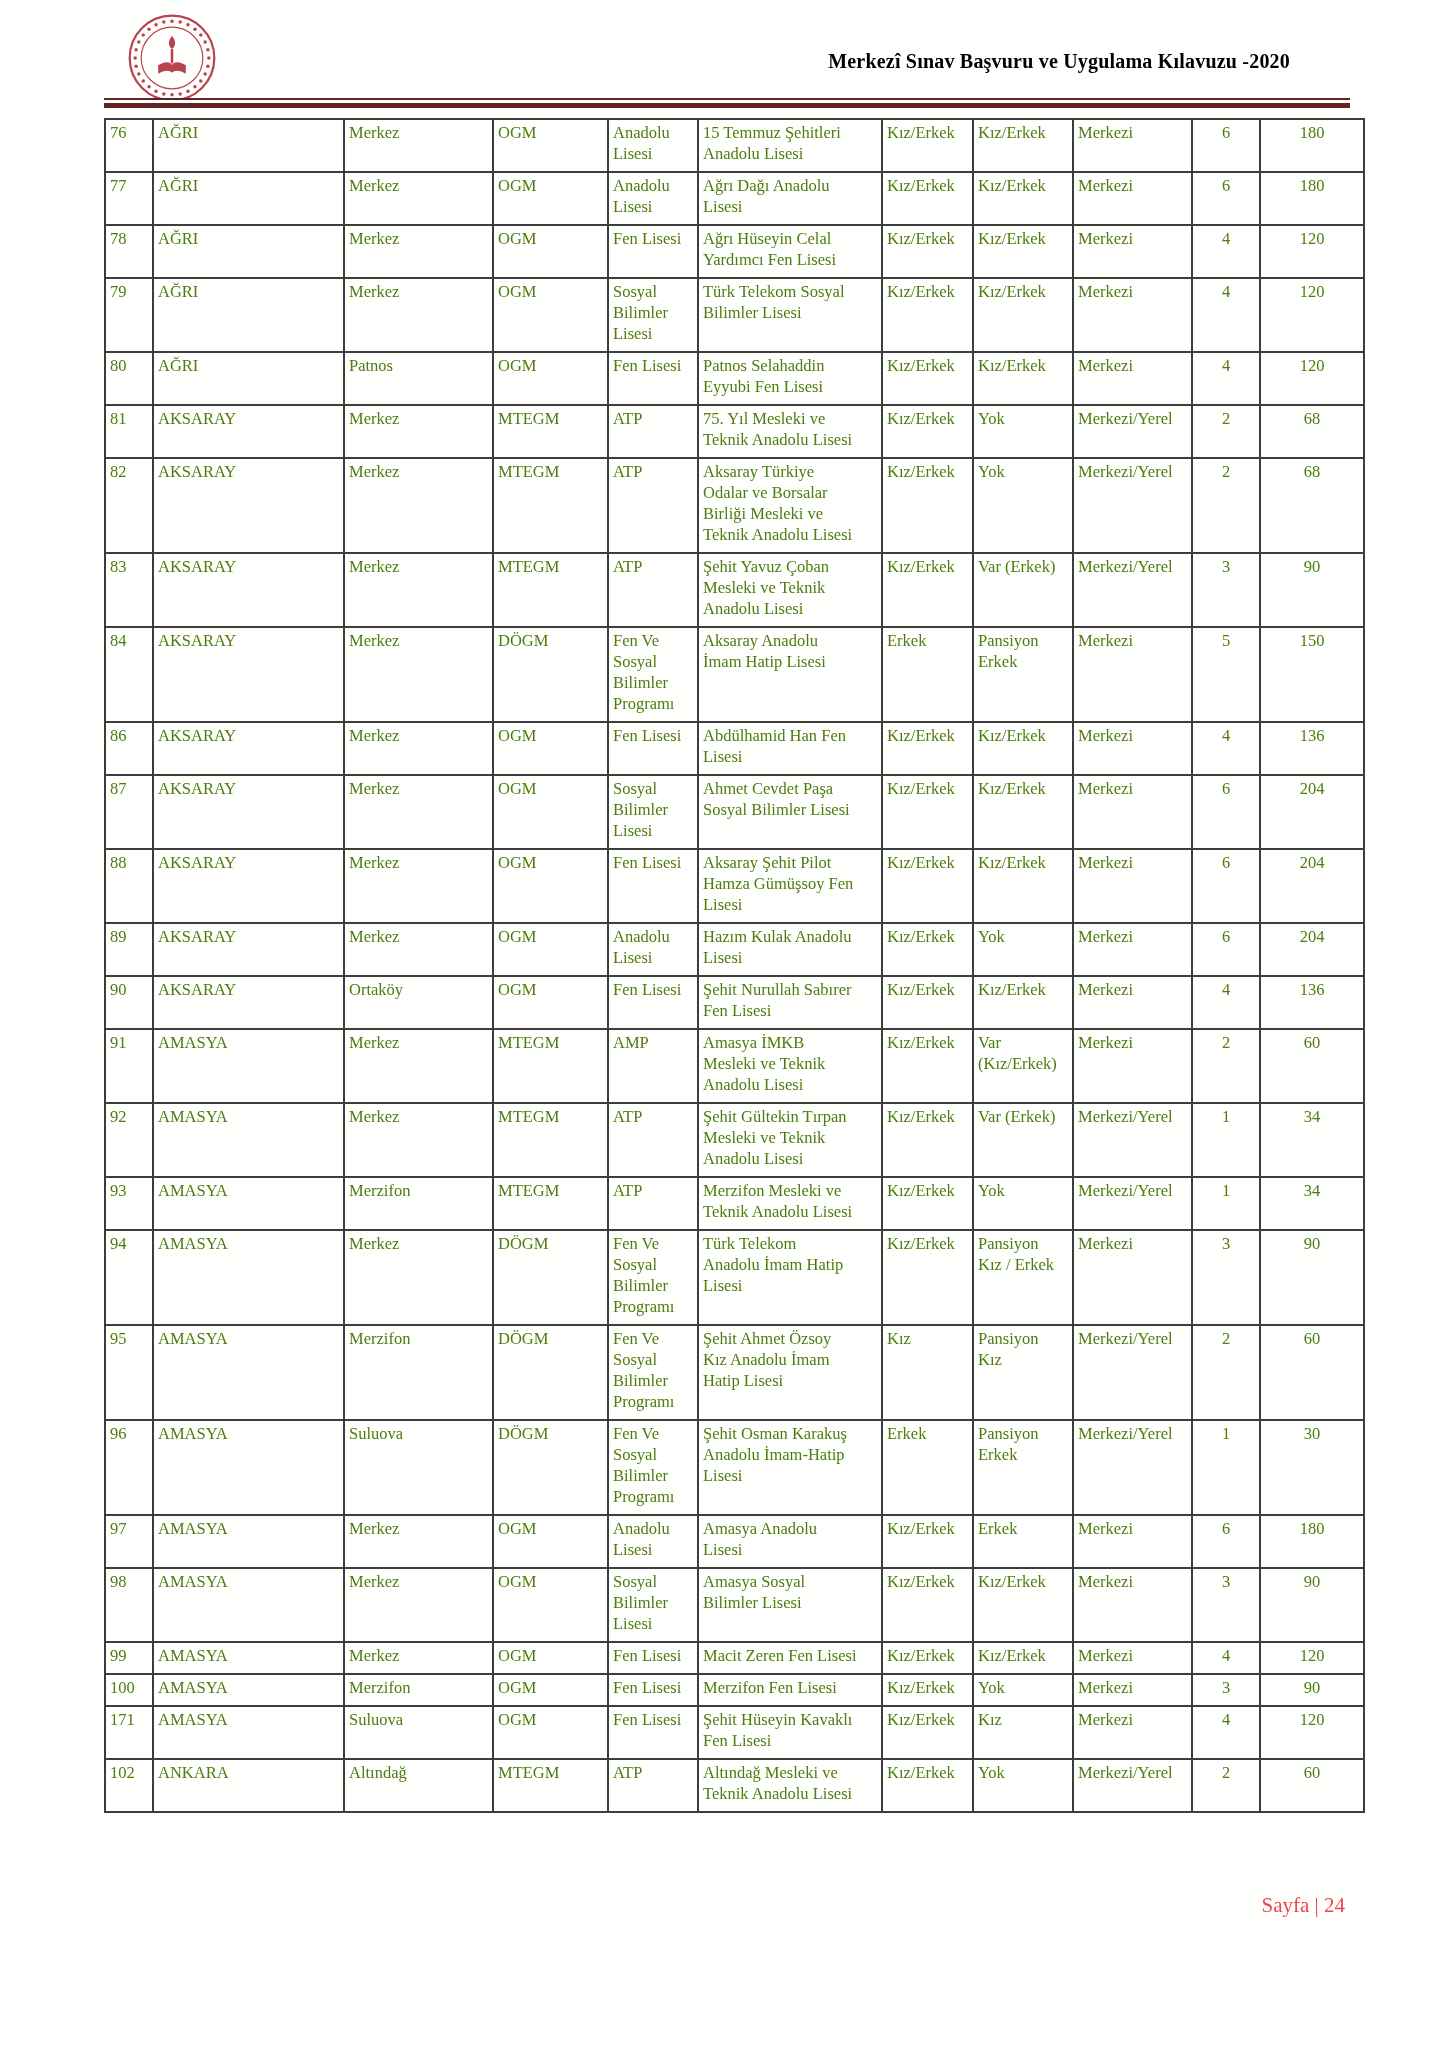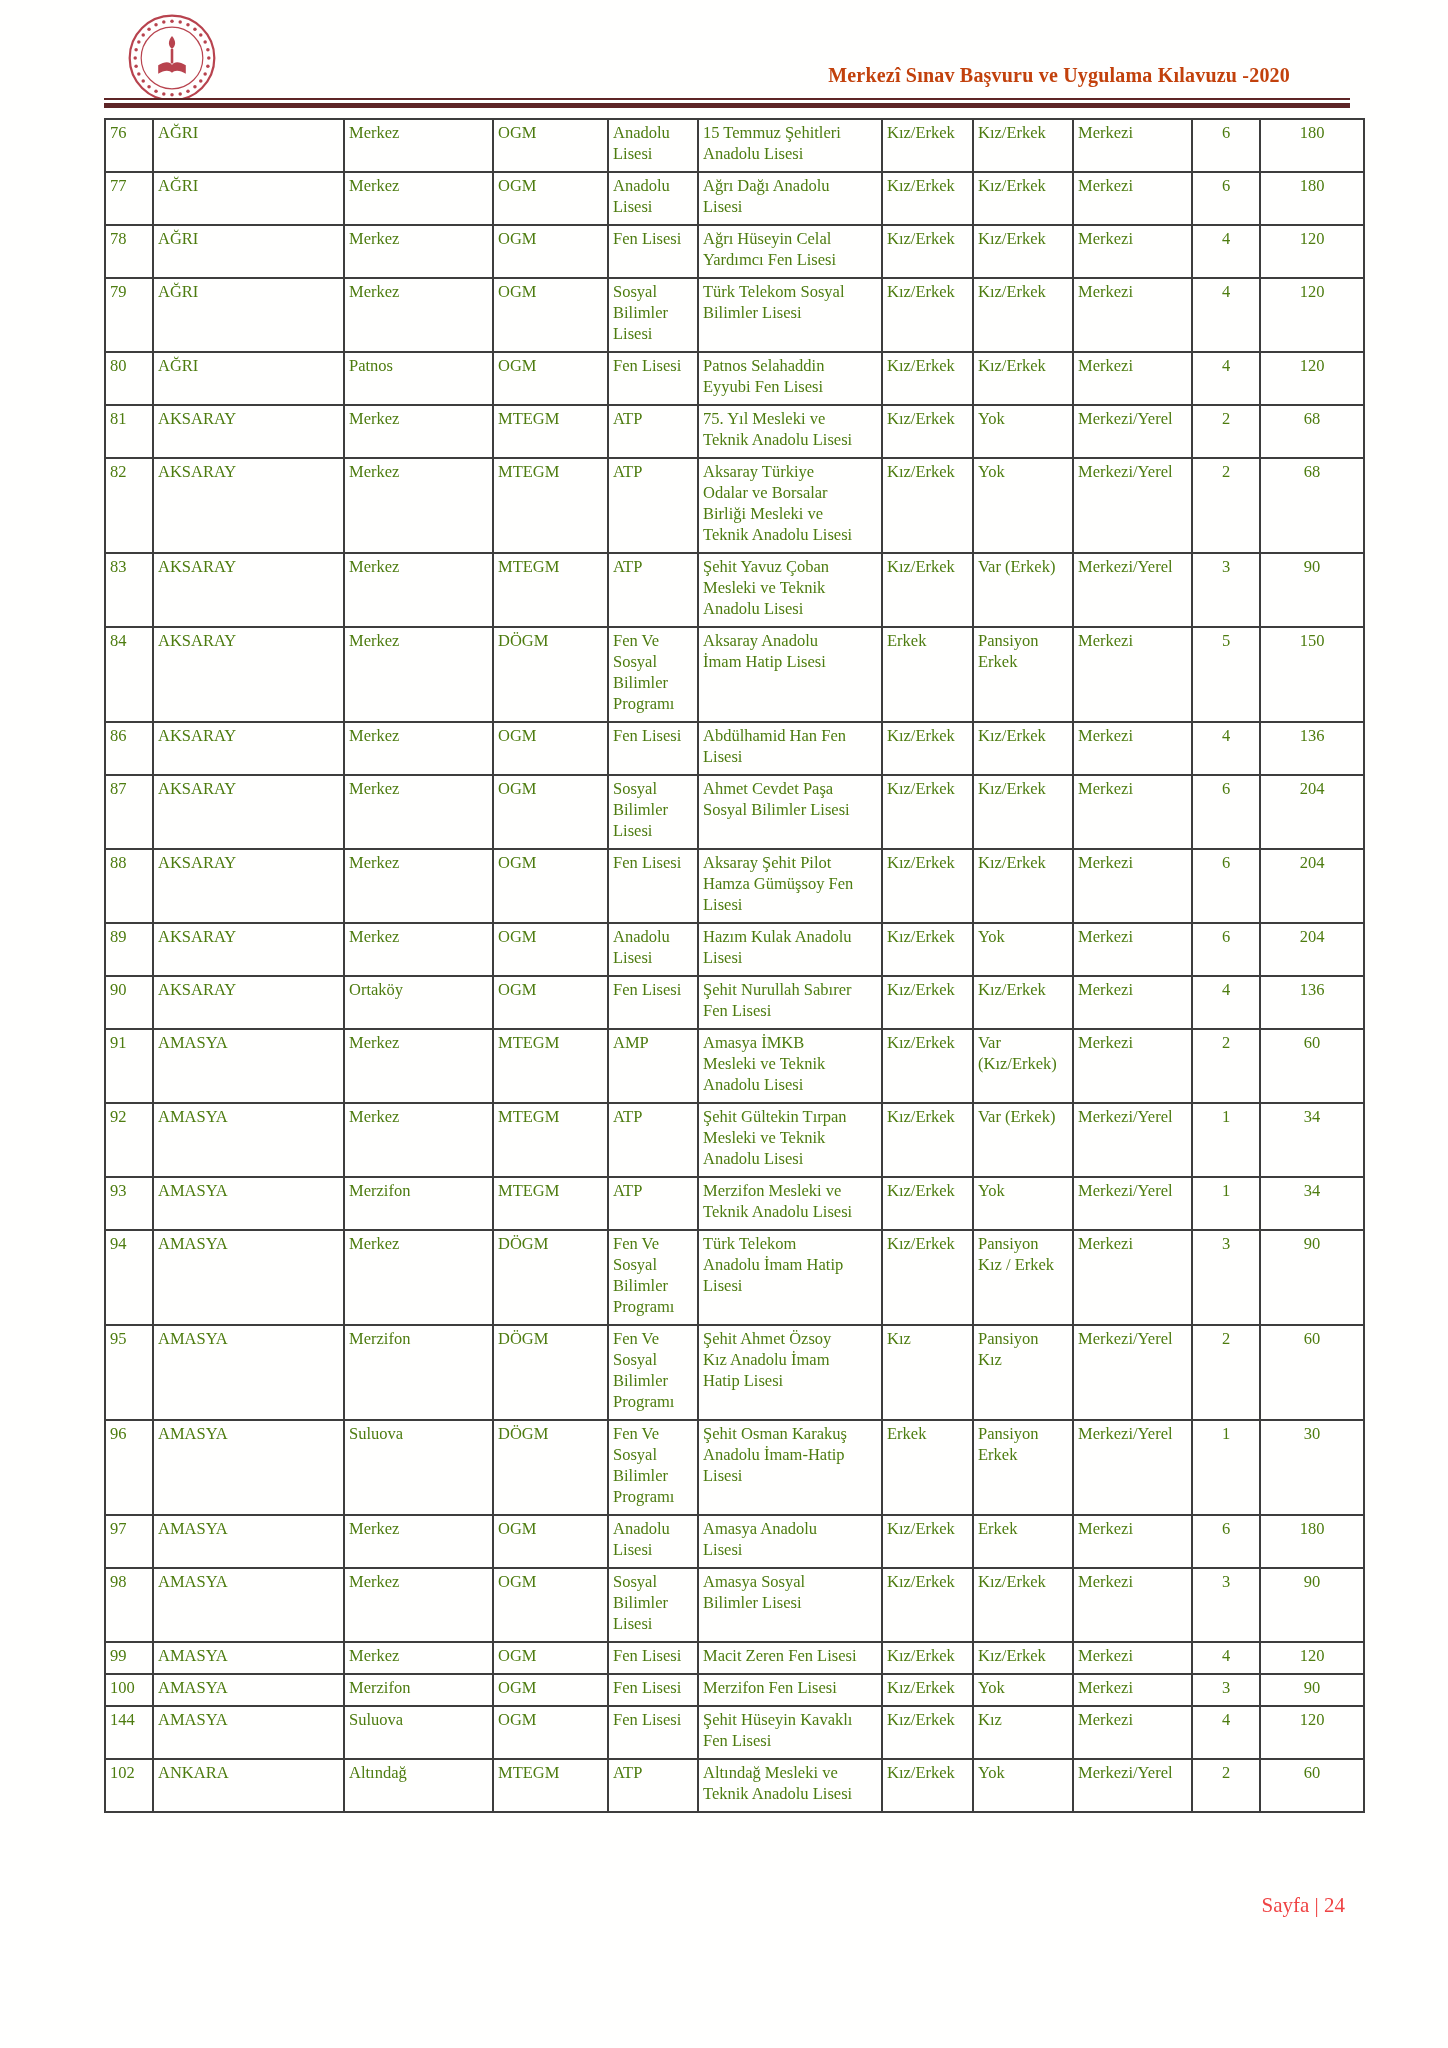--- a/index.html
+++ b/index.html
@@ -6,22 +6,22 @@
   body{
     width:1448px;height:2048px;position:relative;background:#ffffff;
     font-family:"Liberation Serif", serif;
     -webkit-font-smoothing:antialiased;
   }
   .page{position:absolute;left:0;top:0;width:1448px;height:2048px;background:#fffffe;overflow:hidden;}
 
   
   .logo{position:absolute;left:126px;top:12px;width:92px;height:92px;}
   .doc-title{
-    position:absolute;right:158px;top:64px;
-    font-size:20px;font-weight:bold;color:#c2410c;letter-spacing:0.2px;
+    position:absolute;right:158px;top:50px;
+    font-size:20px;font-weight:bold;color:#000000;letter-spacing:0.2px;
     white-space:nowrap;
   }
   .header-rule{
     position:absolute;left:104px;top:98px;width:1246px;height:3px;
     border-top:2px solid #5e2526;border-bottom:5px solid #5e2526;background:#fffffe;
   }
 
   
   table.school-table{
     position:absolute;left:104px;top:118px;width:1259px;
@@ -470,21 +470,21 @@
           <td>OGM</td>
           <td>Fen Lisesi</td>
           <td>Merzifon Fen Lisesi</td>
           <td>Kız/Erkek</td>
           <td>Yok</td>
           <td>Merkezi</td>
           <td class="num">3</td>
           <td class="num">90</td>
         </tr>
         <tr>
-          <td>144</td>
+          <td>171</td>
           <td>AMASYA</td>
           <td>Suluova</td>
           <td>OGM</td>
           <td>Fen Lisesi</td>
           <td>Şehit Hüseyin Kavaklı
 Fen  Lisesi</td>
           <td>Kız/Erkek</td>
           <td>Kız</td>
           <td>Merkezi</td>
           <td class="num">4</td>

